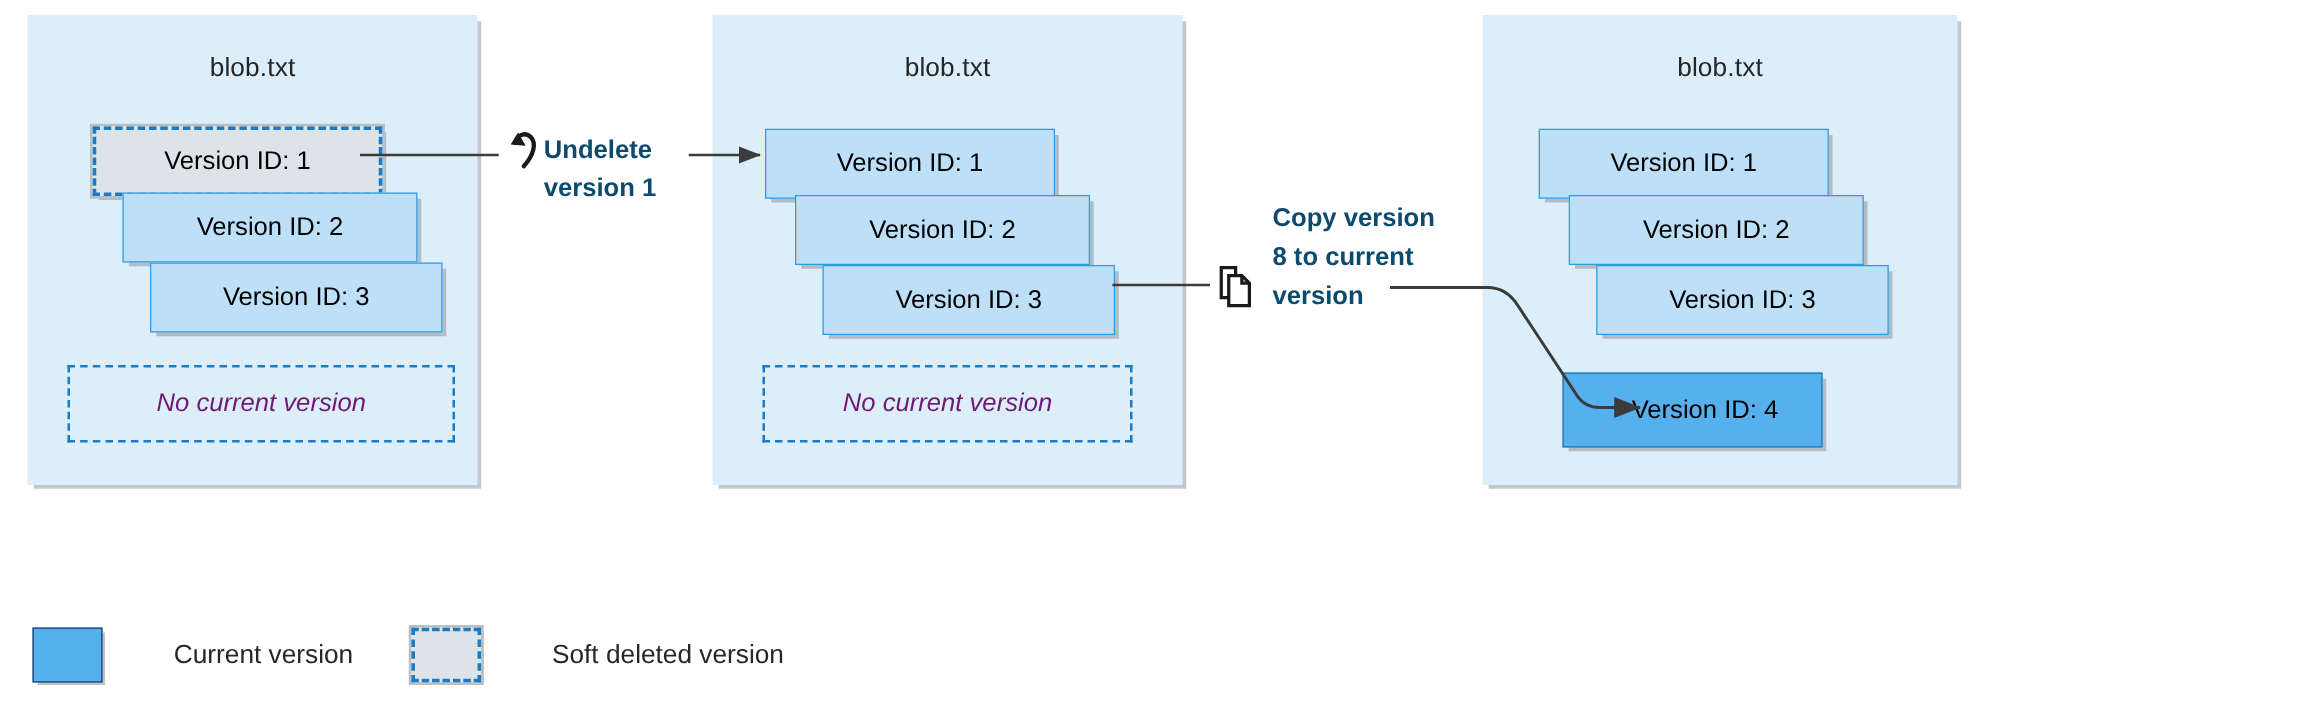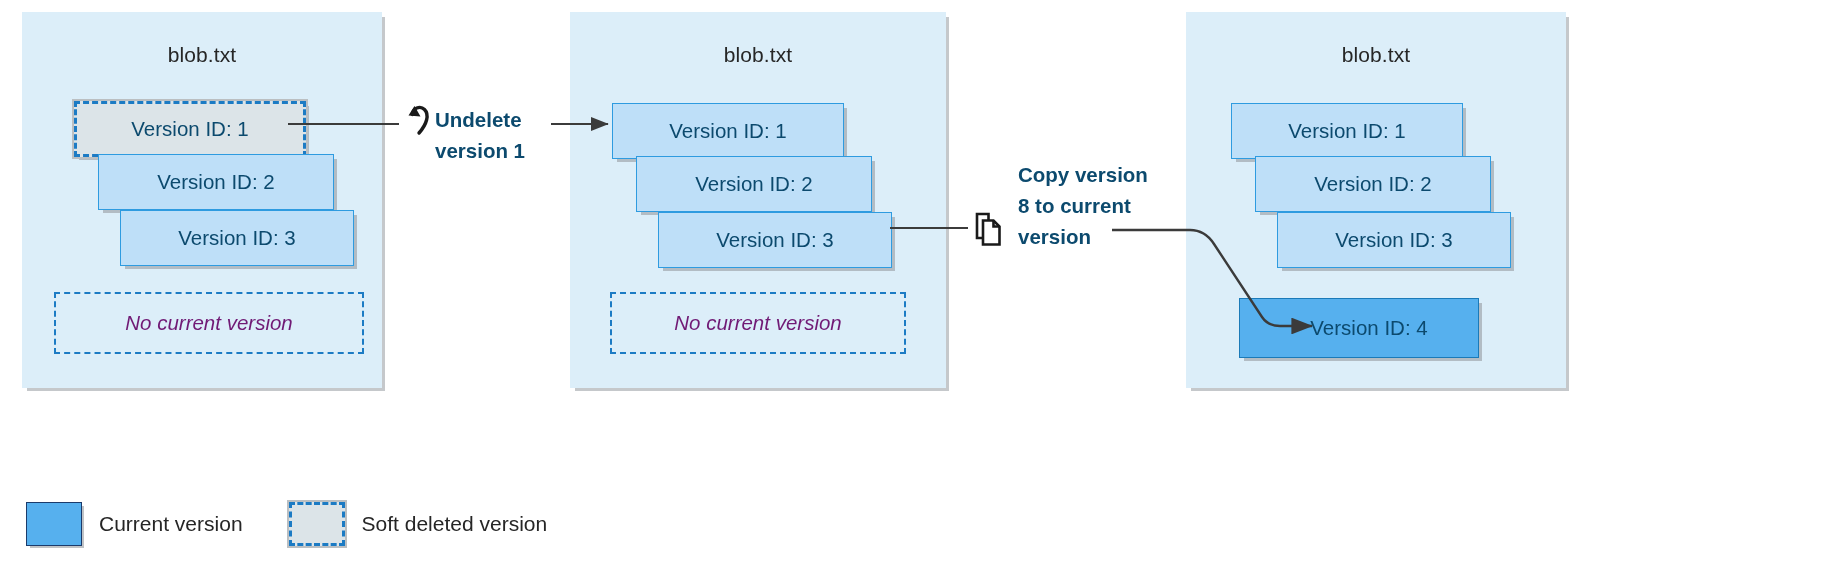--- a/index.html
+++ b/index.html
@@ -45,21 +45,21 @@
   }
 
   
   .vbox {
     position: absolute;
     box-sizing: border-box;
     display: flex;
     align-items: center;
     justify-content: center;
     font-size: 20.5px;
-    color: #0c4a6e;
+    color: #000000;
     box-shadow: 4px 4px 0 -1px rgba(150,155,160,0.6);
   }
   .vbox.prev {
     background: #BEDFF8;
     border: 1.4px solid #2E9BE0;
   }
   .vbox.current {
     background: #56B0EE;
     border: 1.4px solid #1B7AB8;
   }
@@ -109,20 +109,21 @@
     left: 26px;
     top: 498px;
     display: flex;
     align-items: center;
     height: 52px;
   }
   .legend-item {
     display: flex;
     align-items: center;
     height: 52px;
+    gap: 40px;
   }
   .legend-swatch {
     width: 56px;
     height: 44px;
     box-sizing: border-box;
     box-shadow: 3px 3px 0 -1px rgba(150,155,160,0.6);
   }
   .legend-swatch.current  { background: #56B0EE; border: 1.4px solid #1B3B6B; }
   .legend-swatch.previous { background: #BEDFF8; border: 1.4px solid #2E9BE0; }
   .legend-swatch.deleted  {
@@ -191,21 +192,21 @@
     </div>
 
     <div class="vbox prev" style="left:69px; top:144px; width:236px; height:56px;">
       <span>Version ID: 2</span>
     </div>
 
     <div class="vbox prev" style="left:91px; top:200px; width:234px; height:56px;">
       <span>Version ID: 3</span>
     </div>
 
-    <div class="vbox current" style="left:53px; top:286px; width:240px; height:60px;padding-left:20px;">
+    <div class="vbox current" style="left:64px; top:286px; width:208px; height:60px;padding-left:20px;">
       <span>Version ID: 4</span>
     </div>
   </div>
 
   <svg class="overlay" width="1842" height="566" viewBox="0 0 1842 566">
     <defs>
       <marker id="arrowhead" markerWidth="9" markerHeight="7" refX="8.6" refY="3.5" orient="auto" markerUnits="strokeWidth">
         <path d="M0,0 L9,3.5 L0,7 z" fill="#3B3B3B"></path>
       </marker>
     </defs>

